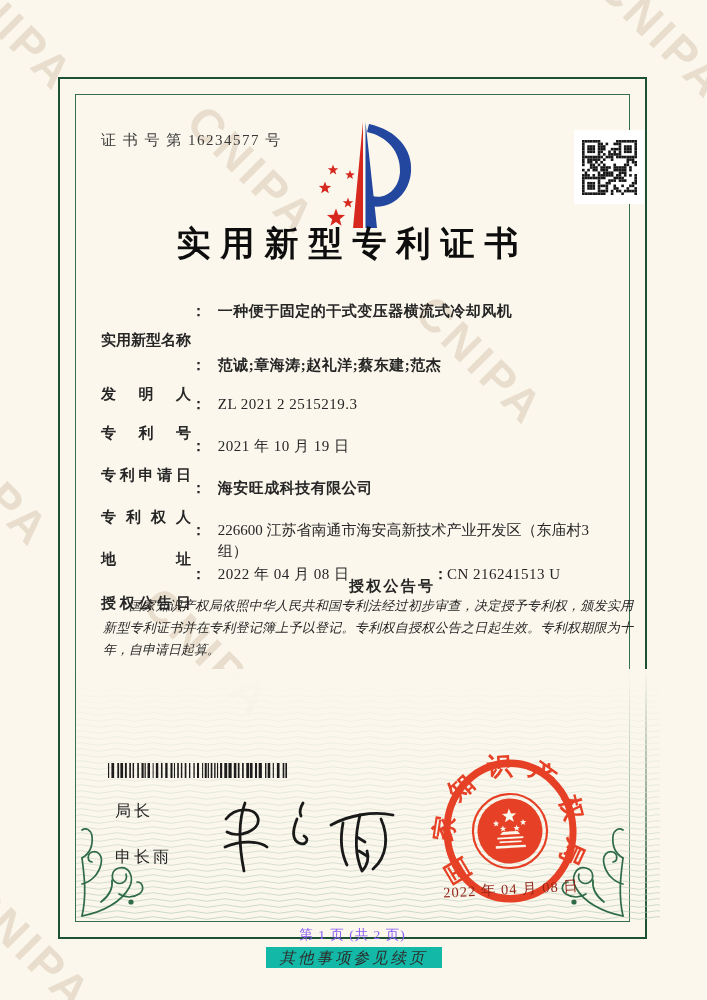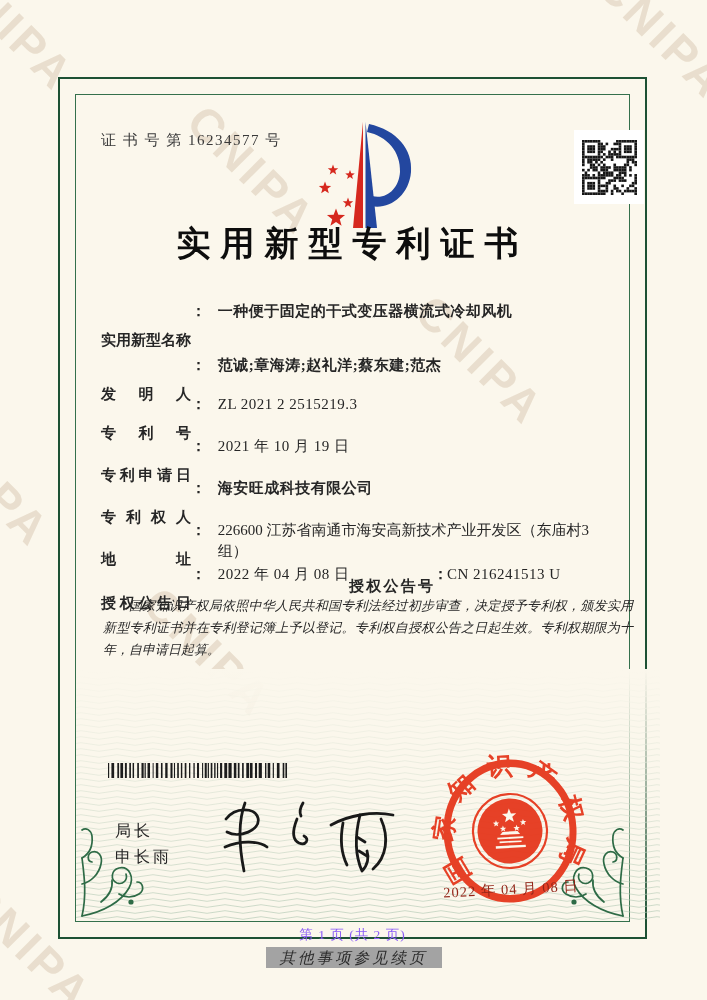--- a/index.html
+++ b/index.html
@@ -32,28 +32,28 @@
   .g2l{position:absolute;left:248px;top:12px;display:inline-block;width:84px;text-align:justify;
        text-align-last:justify;font-weight:700;}
   .g2c{position:absolute;left:332px;top:0;font-weight:700;}
   .g2v{position:absolute;left:346px;top:0;letter-spacing:.5px;}
   .paras{position:absolute;left:27px;top:500px;width:530px;font-size:13px;line-height:21.8px;
          font-style:italic;text-align:justify;color:#272727;}
   .paras p{margin:0;text-indent:2em;}
   .barcode{position:absolute;left:32px;top:668px;}
   .dir{position:absolute;left:39px;font-family:"Liberation Sans","DejaVu Sans",sans-serif;
        font-size:16px;letter-spacing:3px;color:#242424;}
-  .dirt{top:726px;text-align:right;} .dirn{top:752px;}
+  .dirt{top:706px;text-align:right;} .dirn{top:752px;}
   .sig{position:absolute;left:135px;top:700px;}
   .seal{position:absolute;left:344px;top:641px;opacity:.96;}
   .pageind{position:absolute;left:0;right:0;top:831px;text-align:center;font-size:13.5px;
            letter-spacing:1px;color:#8b5cf6;}
   .footnote{position:absolute;left:0;right:0;top:948px;text-align:center;z-index:1;}
   .footnote span{font-style:italic;font-size:15.5px;letter-spacing:3px;color:#2d2d2d;
-                 background:#a3a3a3;padding:2px 14px;}
+                 background:#14b8a6;padding:2px 14px;}
 </style>
 </head>
 <body>
 
 <div class="page">
 
   <div class="wm" style="left:10px;top:26px">CNIPA</div>
   <div class="wm" style="left:662px;top:34px">CNIPA</div>
   <div class="wm" style="left:252px;top:170px">CNIPA</div>
   <div class="wm" style="left:480px;top:360px">CNIPA</div>

